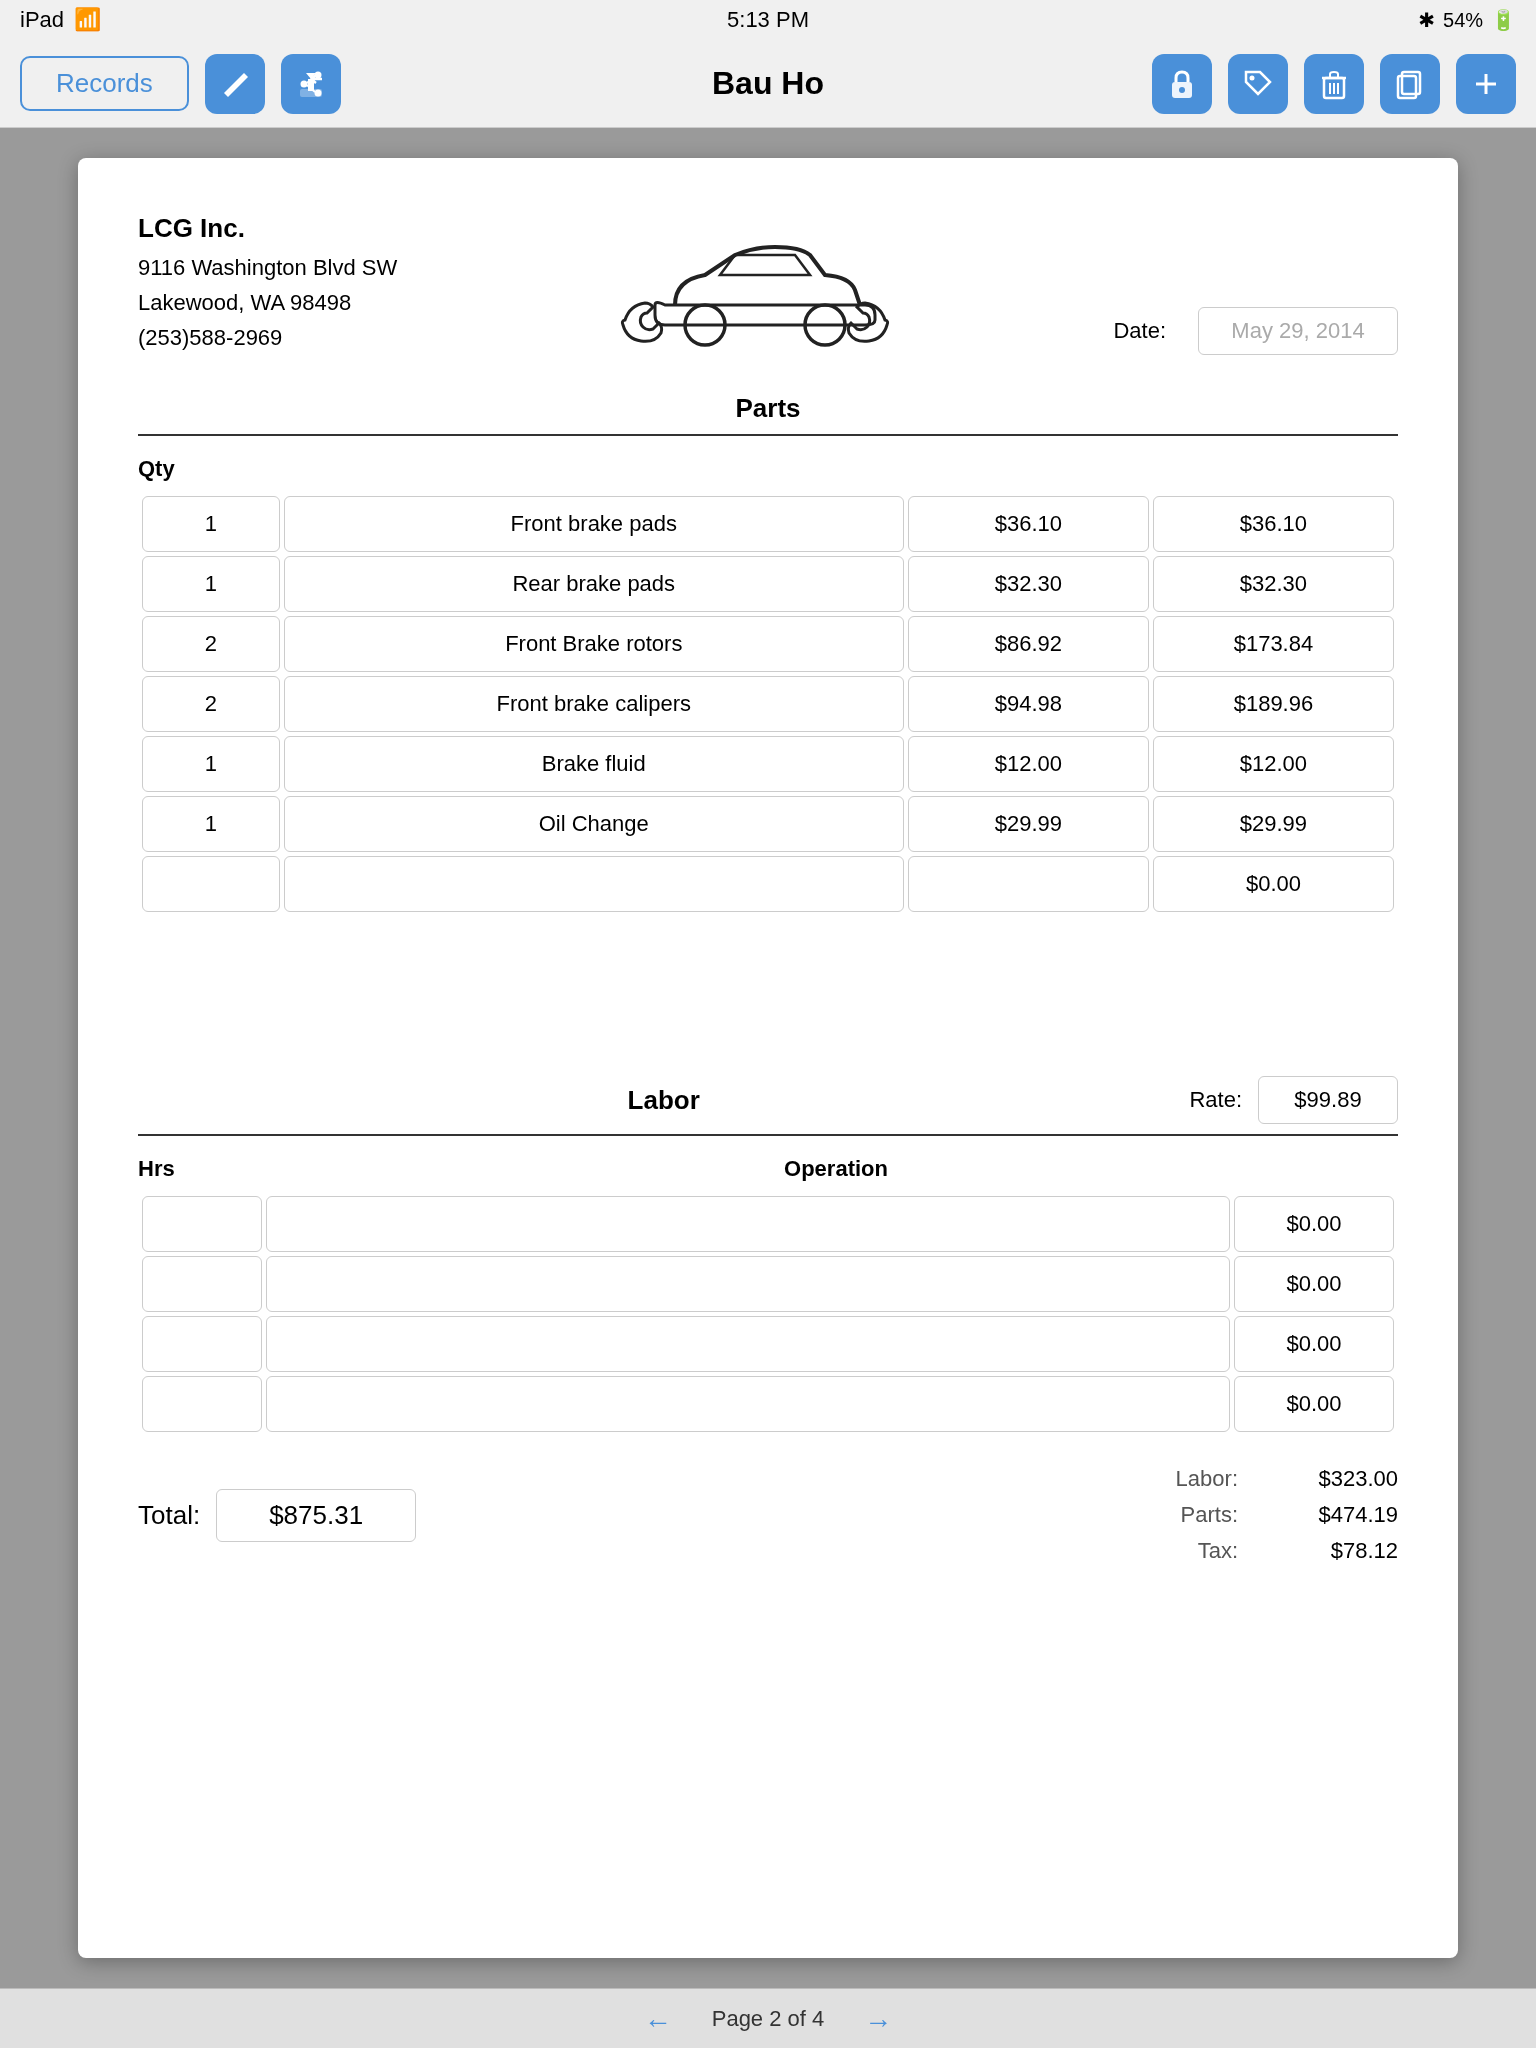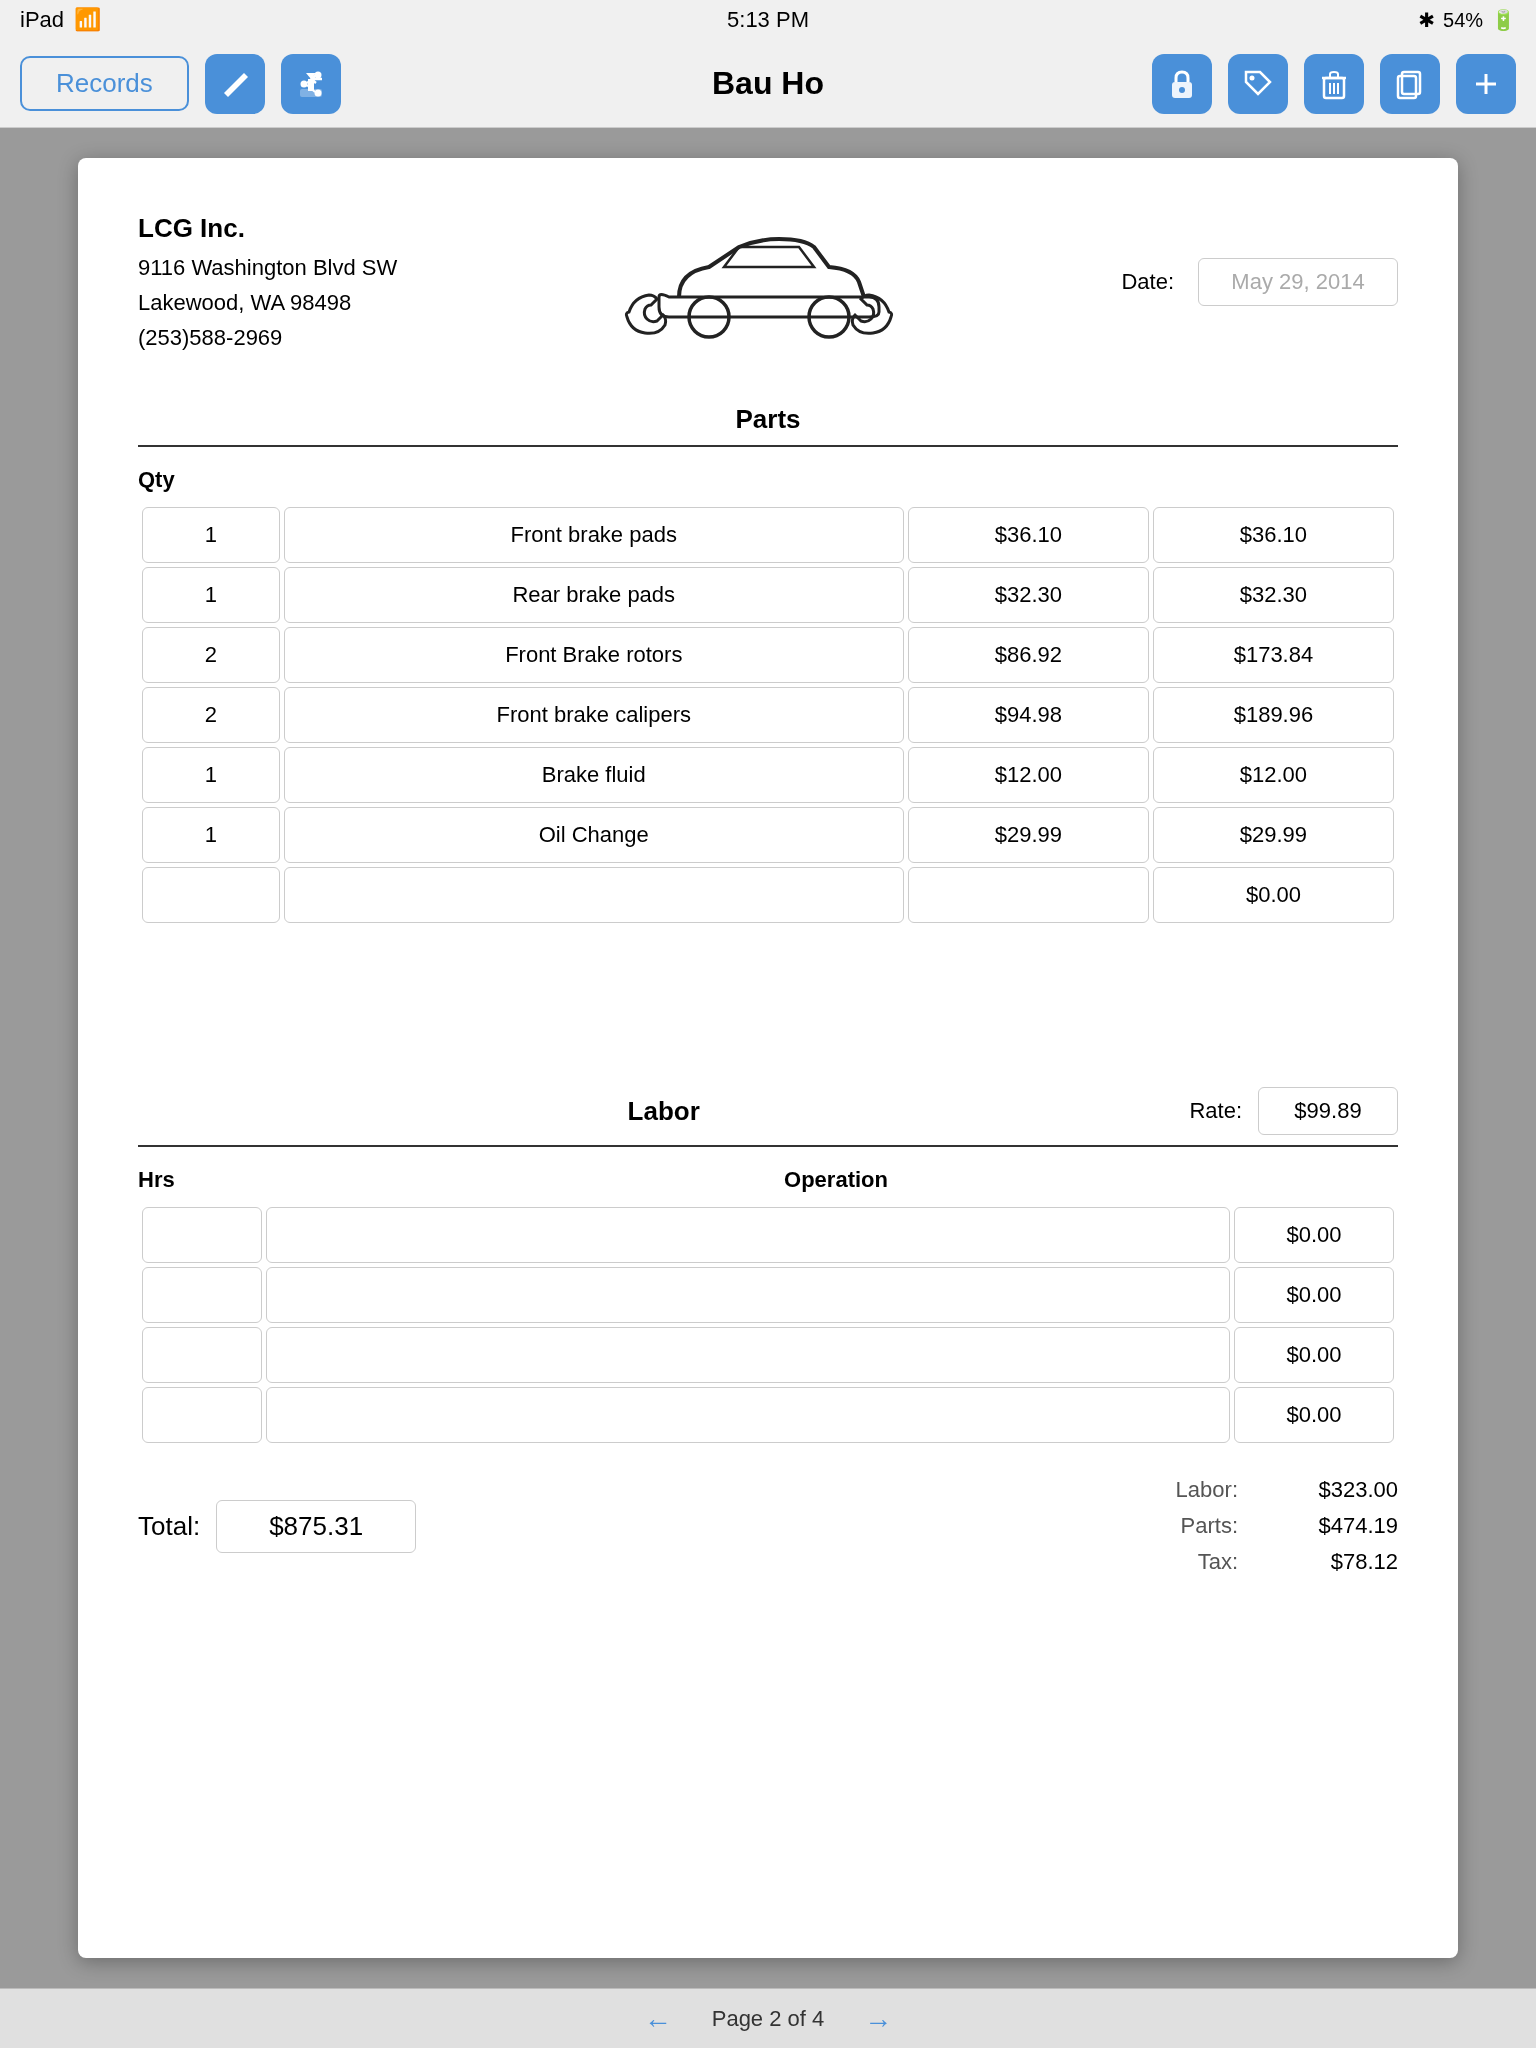--- a/index.html
+++ b/index.html
@@ -85,43 +85,43 @@
       min-height: 1800px;
       border-radius: 8px;
       box-shadow: 0 4px 20px rgba(0,0,0,0.3);
       padding: 50px 60px;
       position: relative;
     }
 
     
     .doc-header {
       display: flex;
-      align-items: center;
+      align-items: flex-end;
       justify-content: space-between;
-      margin-bottom: 49px;
+      margin-bottom: 38px;
     }
     .company-info {
       font-size: 22px;
       line-height: 1.6;
     }
     .company-name {
       font-weight: bold;
       font-size: 26px;
     }
     .car-logo {
       display: flex;
       align-items: center;
       justify-content: center;
       flex: 1;
       margin: 0 40px;
     }
     .date-section {
       display: flex;
       align-items: center;
-      gap: 24px;
+      gap: 32px;
       font-size: 22px;
     }
     .date-box {
       border: 1px solid #ccc;
       border-radius: 6px;
       padding: 10px 20px;
       font-size: 22px;
       color: #aaa;
       min-width: 200px;
       text-align: center;

